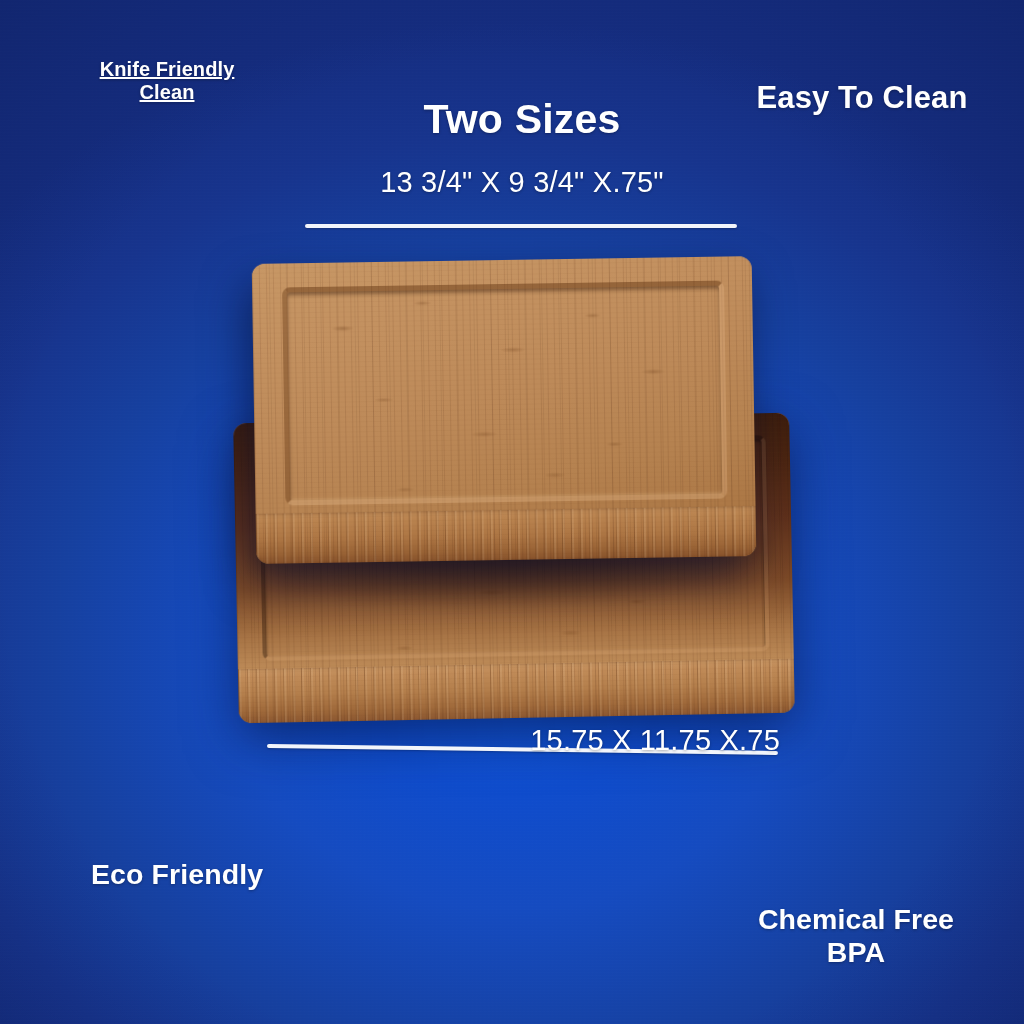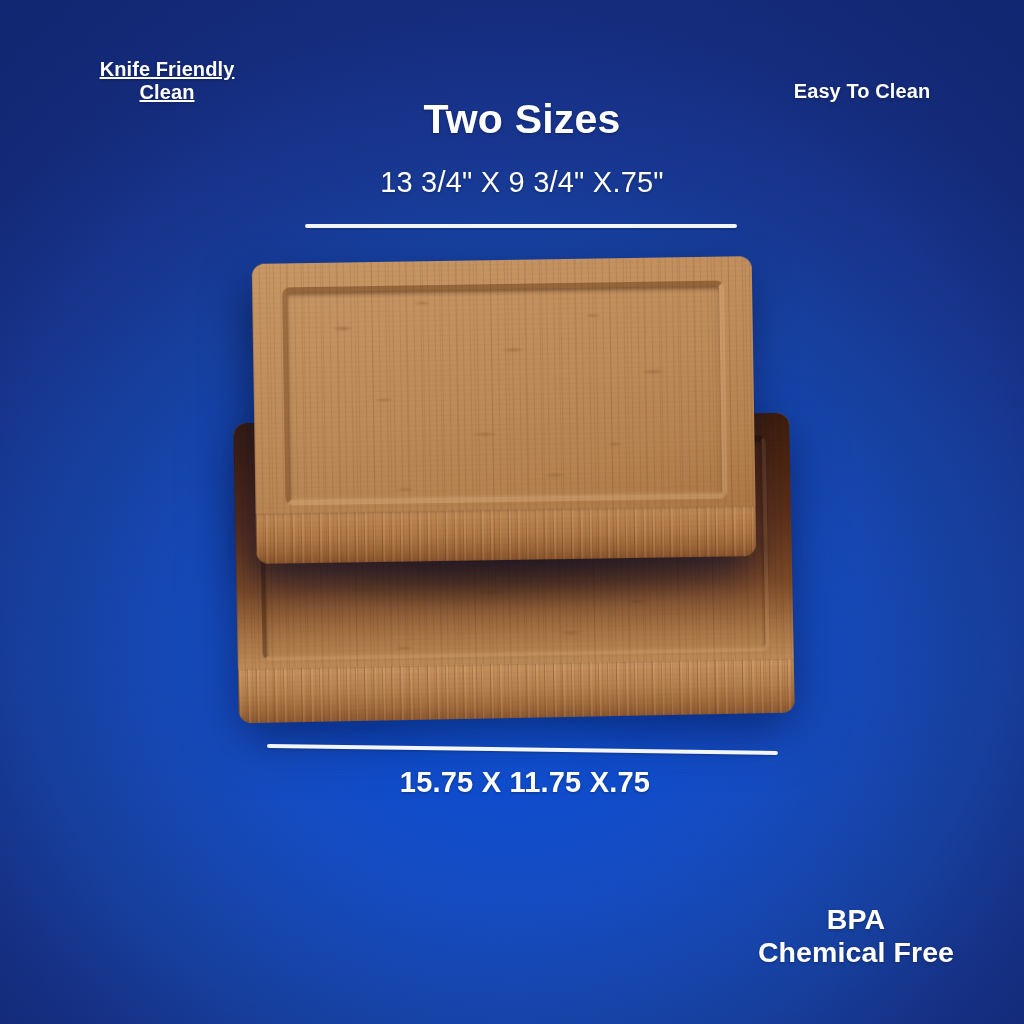--- a/index.html
+++ b/index.html
@@ -37,27 +37,27 @@
     background-image:
       repeating-linear-gradient(0deg, rgba(255,255,255,0.12) 0 1px, rgba(0,0,0,0) 1px 3px),
       repeating-linear-gradient(90deg, rgba(255,255,255,0.08) 0 1px, rgba(0,0,0,0) 1px 4px);
   }
 
   
   .txt { position:absolute; color:#ffffff; text-align:center; line-height:1.16;
          text-shadow:0 1px 3px rgba(0,0,0,0.30); }
 
   #feat-knife { left:22px;  top:58px;  width:290px; font-size:20px; font-weight:bold; letter-spacing:0.1px;text-decoration:underline; }
-  #feat-clean { left:712px; top:80px;  width:300px; font-size:20px; font-weight:bold; letter-spacing:0.1px; }
+  #feat-clean { left:712px; top:80px;  width:300px; font-size:31px; font-weight:bold; letter-spacing:0.1px; }
   #feat-eco   { left:22px;  top:858px; width:310px; font-size:28.5px; font-weight:bold; letter-spacing:0.1px; }
   #feat-bpa   { left:700px; top:903px; width:312px; font-size:28.5px; font-weight:bold; letter-spacing:0.1px; }
 
   #headline { left:312px; top:96px; width:420px; font-size:41px; font-weight:bold; letter-spacing:0.2px; }
   #dim-top  { left:302px; top:166px; width:440px; font-size:29px; font-weight:normal; letter-spacing:0.2px; }
-  #dim-bot  { left:270px; top:766px; width:510px; font-size:29px; font-weight:bold; letter-spacing:0.2px; }
+  #dim-bot  { left:270px; top:724px; width:510px; font-size:29px; font-weight:normal; letter-spacing:0.2px;text-align:right; }
 
   .rule { position:absolute; background:#f2f5fb; border-radius:3px;
           box-shadow:0 1px 2px rgba(0,0,0,0.22); }
   #rule-top { left:305px; top:224px; width:432px; height:4px; }
   #rule-bot { left:267px; top:744px; width:511px; height:4px; transform:rotate(0.78deg); transform-origin:left center; }
 
   
   #boards { position:absolute; left:0; top:0; width:1024px; height:1024px; }
 
   .board { position:absolute; border-radius:13px; }
@@ -246,18 +246,19 @@
 
 <div class="txt" id="dim-top">13 3/4" X 9 3/4" X.75"</div>
 
 <div class="rule" id="rule-top"></div>
 
 <div class="rule" id="rule-bot"></div>
 
 <div class="txt" id="dim-bot">15.75 X 11.75 X.75</div>
 
 <div class="txt" id="feat-eco">
+  <div>Eco Friendly</div>
 </div>
 
 <div class="txt" id="feat-bpa">
+  <div>Chemical Free</div>
   <div>BPA</div>
-  <div>Chemical Free</div>
 </div>
 
 </body></html>

